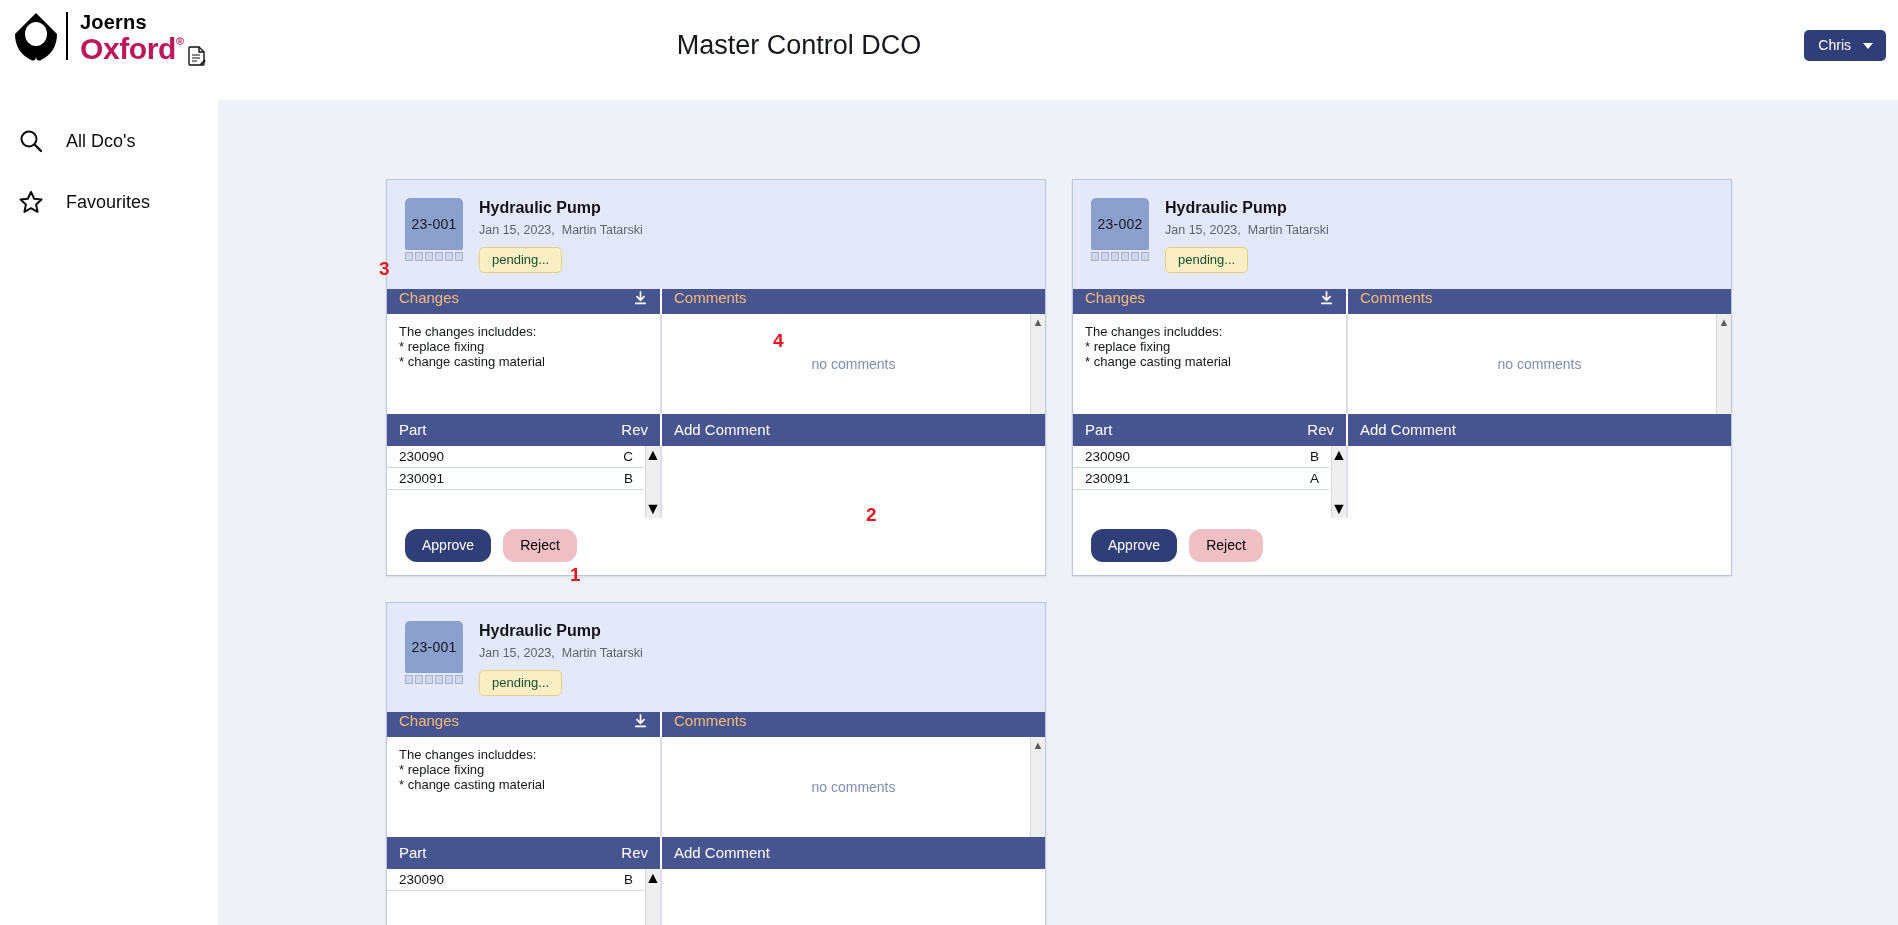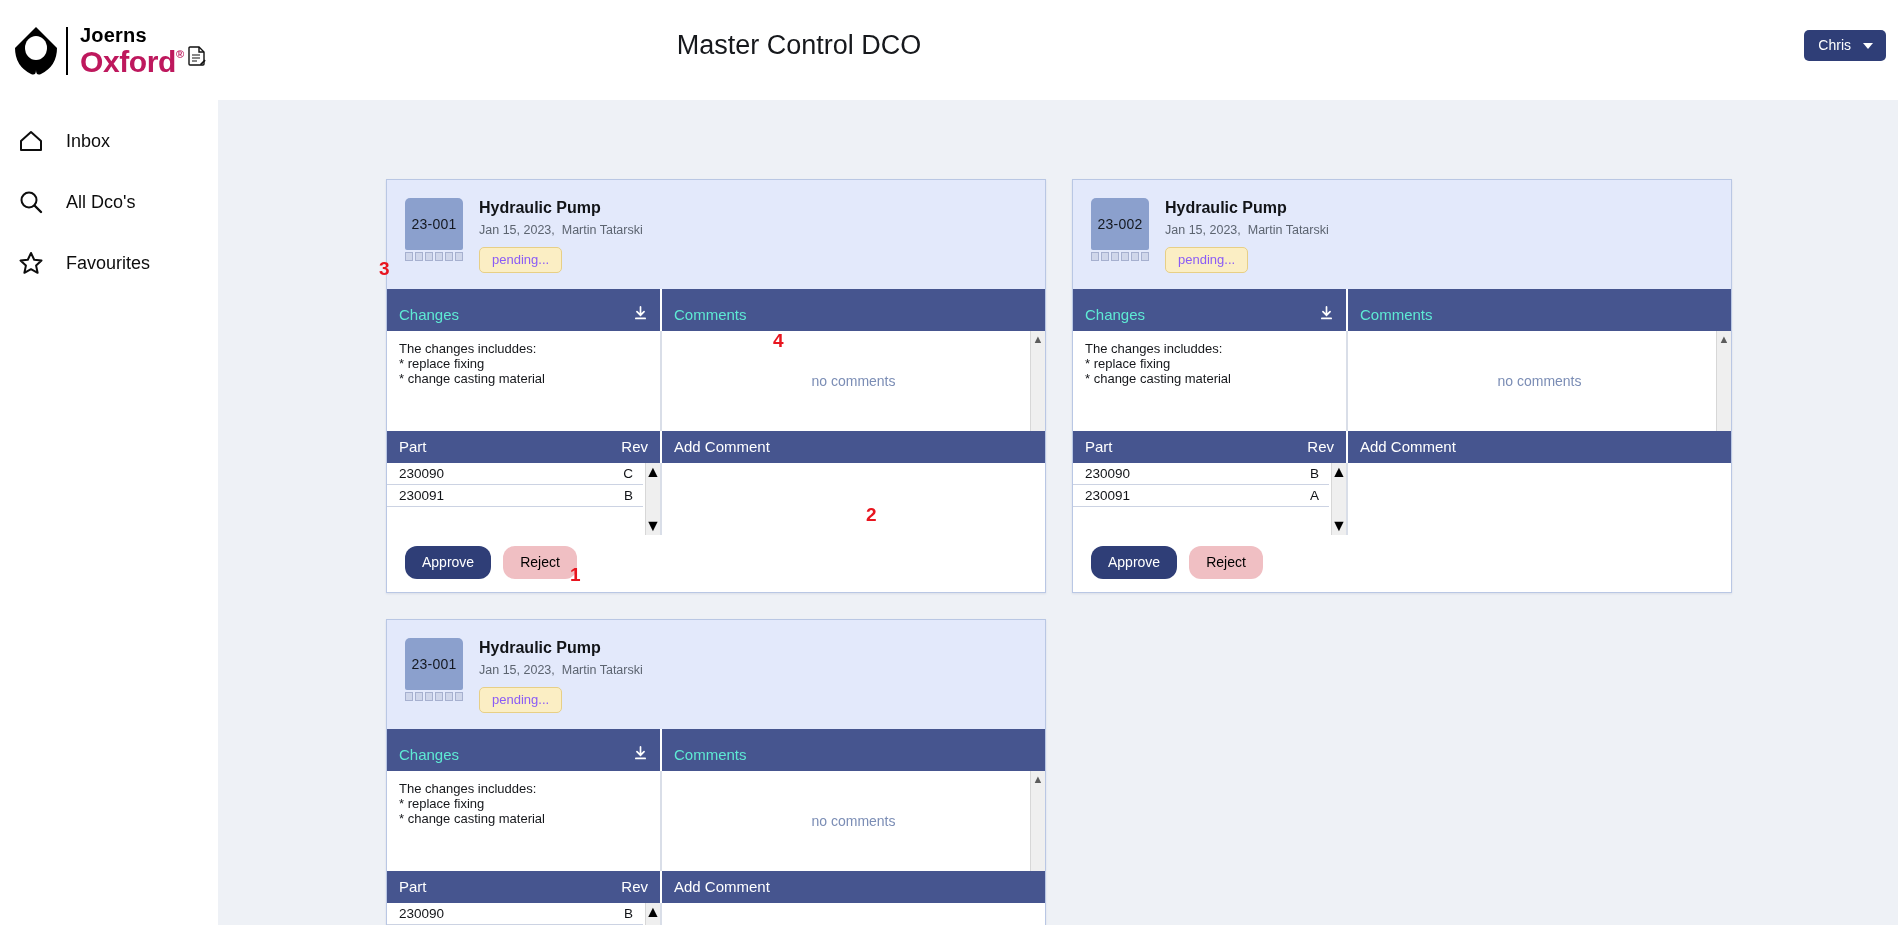--- a/index.html
+++ b/index.html
@@ -20,23 +20,23 @@
     position: absolute;
     top: 0; left: 0;
     width: 1898px;
     height: 100px;
     background: #ffffff;
     z-index: 5;
   }
   .brand {
     position: absolute;
     left: 14px;
-    top: 20px;
-    display: flex;
-    align-items: center;
+    top: 12px;
+    display: flex;
+    align-items: flex-start;
     height: 62px;
   }
   .brand-mark { width: 44px; height: 50px; }
   .brand-divider {
     width: 2px;
     height: 48px;
     background: #000;
     margin: 0 12px 0 8px;
   }
   .brand-words {
@@ -209,36 +209,36 @@
   .card-sub {
     font-size: 12.5px;
     color: #5c6470;
     margin-bottom: 10px;
   }
   .badge {
     display: inline-block;
     background: #fbeec4;
     border: 1px solid #e7cf86;
     border-radius: 5px;
-    color: #8b5cf6;
+    color: #14532d;
     font-size: 13px;
     padding: 4px 12px 5px 12px;
   }
 
   .panel-headers {
     display: flex;
     background: #46558f;
   }
   .ph {
-    color: #5eead4;
+    color: #fdba74;
     font-size: 15px;
-    padding: 17px 12px 8px 12px;
-    box-sizing: border-box;
-    display: flex;
-    align-items: flex-start;
+    padding: 0 12px 8px 12px;
+    box-sizing: border-box;
+    display: flex;
+    align-items: flex-end;
   }
   .ph-left {
     width: 275px;
     flex: 0 0 275px;
     justify-content: space-between;
     border-right: 2px solid #ffffff;
   }
   .ph-right { flex: 1; }
   .dl-icon { width: 15px; height: 15px; cursor: pointer; }
 
@@ -404,28 +404,20 @@
   <div class="app-title">Master Control DCO</div>
 
   <button class="user-btn">
     <span>Chris</span>
     <span class="caret-down"></span>
   </button>
 </div>
 
 <div class="sidebar">
 
-  <div class="nav-item">
-    <span class="nav-icon">
-      <svg viewBox="0 0 26 26" width="26" height="26">
-        <path d="M3 13 L13 4 L23 13 V22 H3 Z" fill="none" stroke="#0d0d0d" stroke-width="2" stroke-linejoin="round"></path>
-      </svg>
-    </span>
-    <span class="nav-label">Inbox</span>
-  </div>
 
   <div class="nav-item">
     <span class="nav-icon">
       <svg viewBox="0 0 26 26" width="26" height="26">
         <circle cx="11" cy="11" r="7.5" fill="none" stroke="#0d0d0d" stroke-width="2"></circle>
         <path d="M16.5 16.5 L23 23" stroke="#0d0d0d" stroke-width="2.4" stroke-linecap="round"></path>
       </svg>
     </span>
     <span class="nav-label">All Dco's</span>
   </div>

